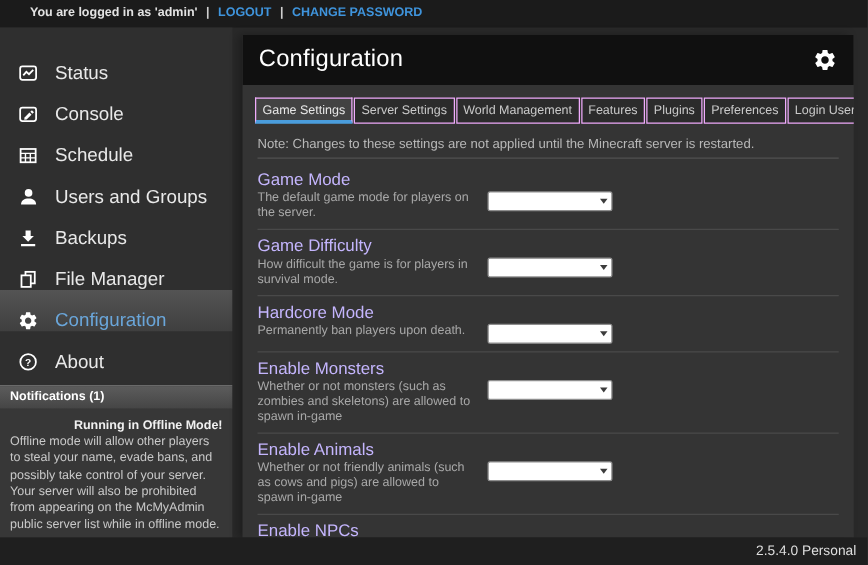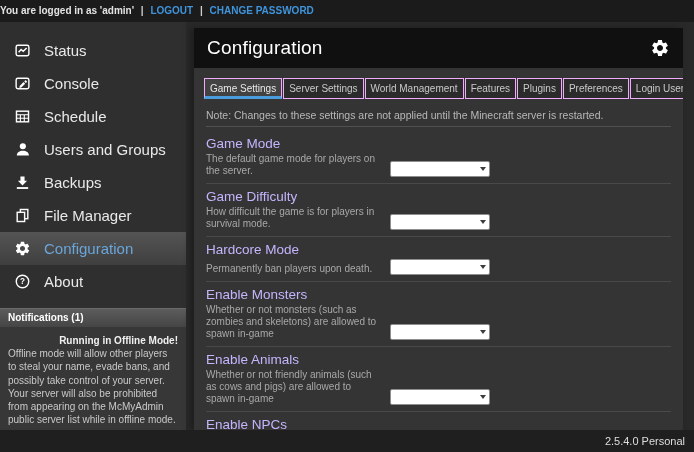--- a/index.html
+++ b/index.html
@@ -11,33 +11,33 @@
   .app {
     position:relative; width:694px; height:452px;
     background:#292929; overflow:hidden;
   }
 
   
   .topbar {
     position:absolute; top:0; left:0; width:100%; height:22px;
     background:#1b1b1b; color:#e3e3e3;
     font-size:10px; font-weight:bold; line-height:22px;
-    padding-left:0; white-space:nowrap;
+    padding-left:24px; white-space:nowrap;
   }
   .toplink { color:var(--link-blue,#3f94dc); cursor:pointer; text-decoration:none; font-weight:bold; }
   .sep { color:#cfcfcf; margin:0 4px; }
 
   
   .sidebar {
     position:absolute; top:22px; left:0; width:186px; bottom:22px;
     background:#2f2f2f; display:flex; flex-direction:column; overflow:hidden;
   }
   .nav { padding-top:12px; }
   .nav-item {
-    display:flex; align-items:center; height:33px; padding-left:14px;
+    display:flex; align-items:flex-end; height:33px; padding-left:14px;
     color:#e9e9e9; font-size:15px; cursor:pointer;
   }
   .nav-item.active {
     background:linear-gradient(#545454,#3f3f3f);
     color:var(--sidebar-active-text,#6aa6da);
   }
   .nav-icon { width:17px; height:17px; margin-right:13px; display:inline-flex; flex:none; }
   .nav-icon svg { width:17px; height:17px; }
 
   .notif-header {
@@ -80,21 +80,21 @@
 
   .note {
     margin:4px 12px; padding:6px 0 5px;
     color:#b8b8b8; font-size:10.5px;
     border-bottom:1px solid #505050;
   }
 
   .settings { margin:0 12px; }
   .setting-row { padding:4px 0 6px; border-bottom:1px solid #494949; }
   .setting-name { color:#c4b5fd; font-size:13.5px; line-height:17px; margin-bottom:1px; }
-  .setting-body { display:flex; align-items:flex-end; }
+  .setting-body { display:flex; align-items:flex-start; }
   .setting-desc { width:175px; color:#a8a8a8; font-size:10px; line-height:12px; flex:none; }
   .select {
     margin-left:9px; width:100px; height:16px; flex:none;
     background:#ffffff; border:1px solid #8e8e8e; border-radius:2px;
     position:relative; display:flex; align-items:center; cursor:pointer;
   }
   .select-value { flex:1; font-size:10px; color:#222; padding-left:4px; overflow:hidden; }
   .select-arrow {
     position:absolute; right:3px; top:50%; transform:translateY(-50%);
     width:0; height:0;

